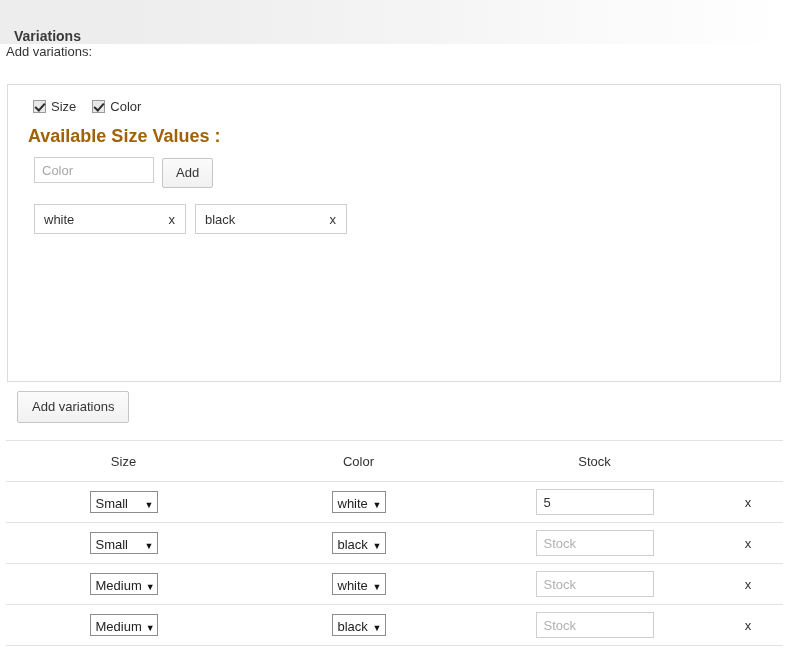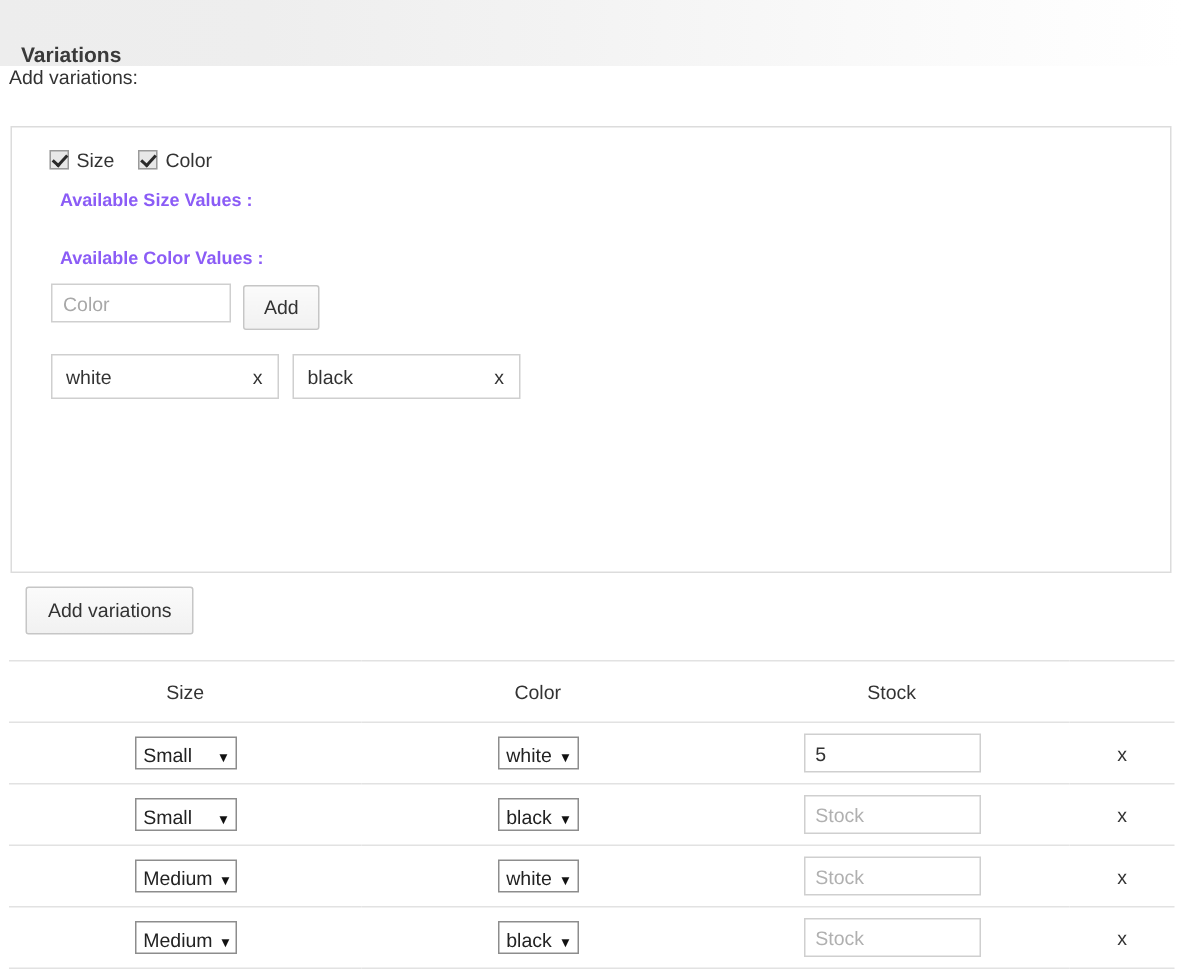--- a/index.html
+++ b/index.html
@@ -83,24 +83,24 @@
     border: solid #2b2b2b;
     border-width: 0 2px 2px 0;
     transform: rotate(42deg);
   }
   .cb-label {
     font-size: 13px;
     color: #333333;
   }
 
   .avail-title {
-    font-size: 12px;
+    font-size: 18px;
     font-weight: bold;
-    color: #8b5cf6;
-    margin: 12px 0 0 32px;
+    color: #a16207;
+    margin: 12px 0 0 20px;
   }
   .avail-values {
     font-size: 13px;
     color: #333333;
     margin: 10px 0 0 26px;
   }
 
   .color-input-row {
     display: flex;
     align-items: flex-start;
@@ -269,21 +269,20 @@
       <span class="cb-label">Size</span>
     </label>
     <label class="cb-item">
       <span class="checkbox checked"></span>
       <span class="cb-label">Color</span>
     </label>
   </div>
 
   <div class="avail-title">Available Size Values :</div>
 
-  <div class="avail-title" style="margin-top:25px;">Available Color Values :</div>
 
   <div class="color-input-row">
     <input class="text-input" type="text" placeholder="Color" style="">
     <button class="btn btn-add">Add</button>
   </div>
 
   <div class="tag-row">
     <div class="tag">
       <span>white</span>
       <span class="tag-x">x</span>

